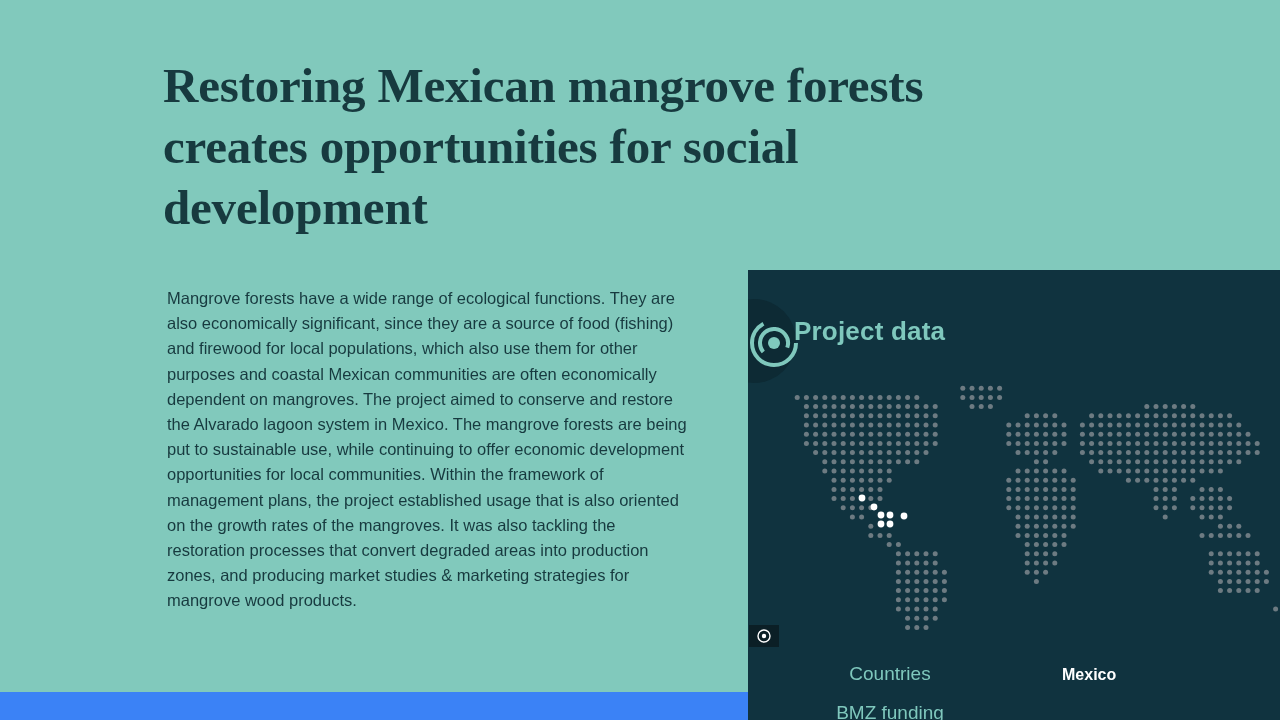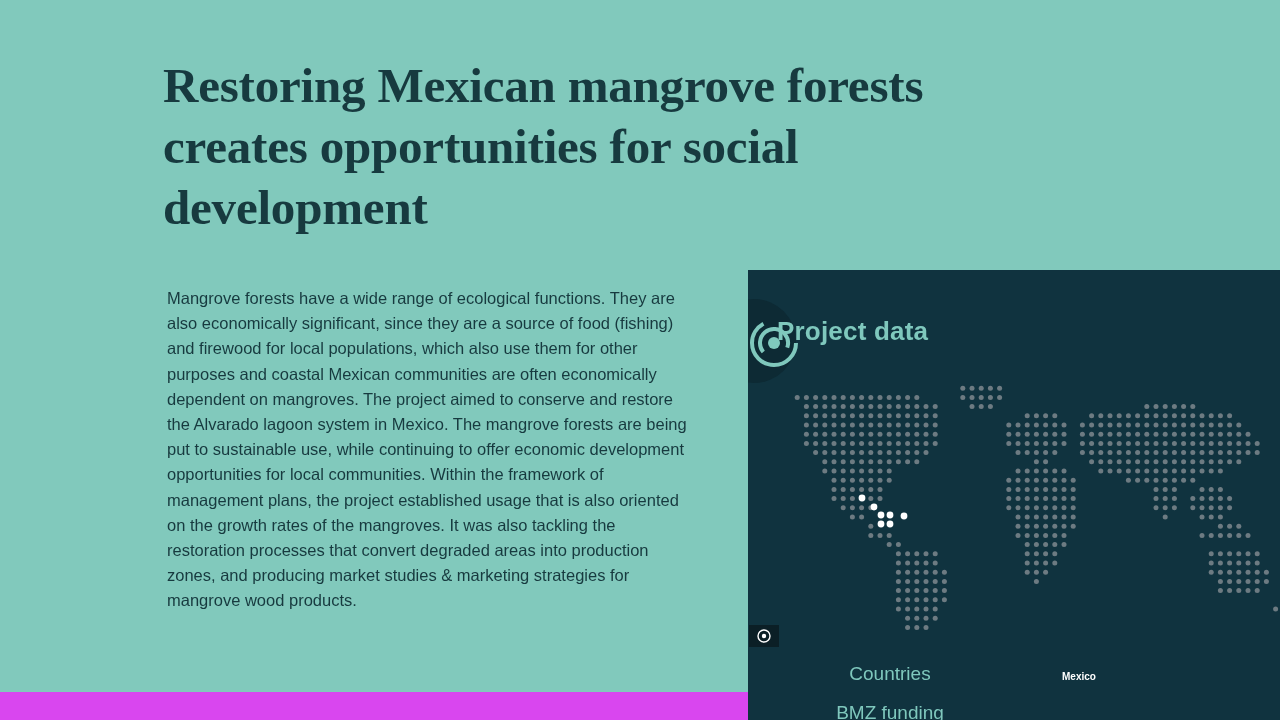--- a/index.html
+++ b/index.html
@@ -10,21 +10,21 @@
   body {
     width: 1280px;
     height: 720px;
     overflow: hidden;
     font-family: "Liberation Sans", sans-serif;
   }
   .page {
     position: relative;
     width: 1280px;
     height: 720px;
-    background: #d946ef;
+    background: #3b82f6;
   }
   .teal-bg {
     position: absolute;
     left: 0;
     top: 0;
     width: 1280px;
     height: 692px;
     background: #81c9bc;
   }
   .content {
@@ -67,21 +67,21 @@
     left: -36px;
     top: 29px;
     width: 84px;
     height: 84px;
     border-radius: 50%;
     background: #0d2a34;
   }
   .panel-badge svg { position: absolute; left: 38px; top: 20px; }
   .panel-title {
     position: absolute;
-    left: 29px;
+    left: 46px;
     top: 46px;
     font-family: "Liberation Sans", sans-serif;
     font-weight: bold;
     font-size: 26px;
     color: #7fc8bd;
     letter-spacing: 0.2px;
   }
   .map-wrap {
     position: absolute;
     left: 0px;
@@ -116,21 +116,21 @@
     text-align: center;
     padding-right: 0px;
     font-family: "Liberation Sans", sans-serif;
     font-size: 19px;
     color: #7fc8bd;
     font-weight: normal;
   }
   .fact-value {
     margin-left: 30px;
     font-family: "Liberation Sans", sans-serif;
-    font-size: 10px;
+    font-size: 16px;
     color: #ffffff;
     font-weight: bold;
   }
 </style>
 </head>
 <body>
 
 <div class="page">
   <div class="teal-bg"></div>
 

